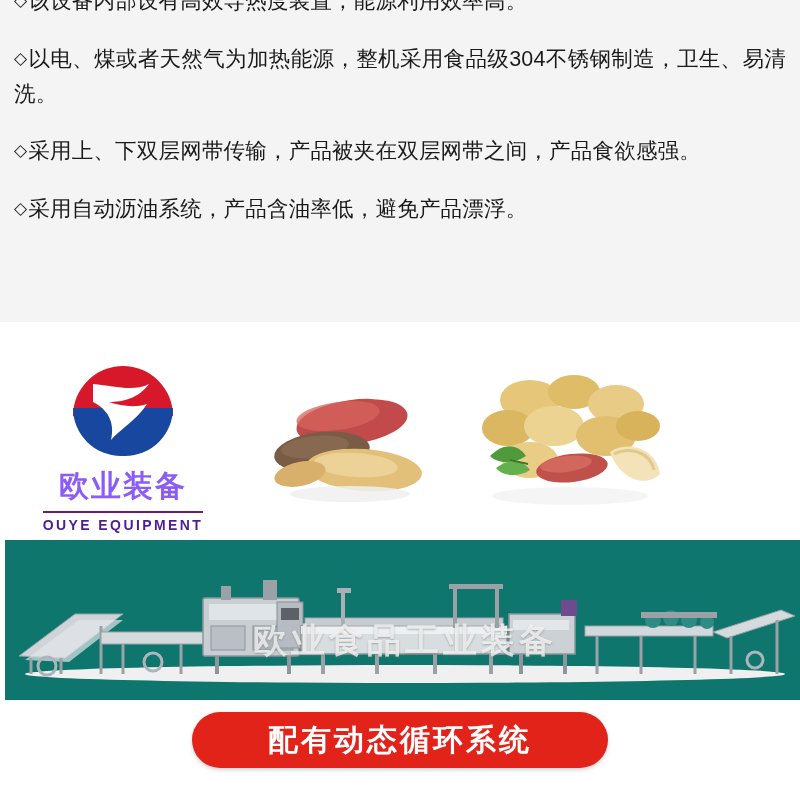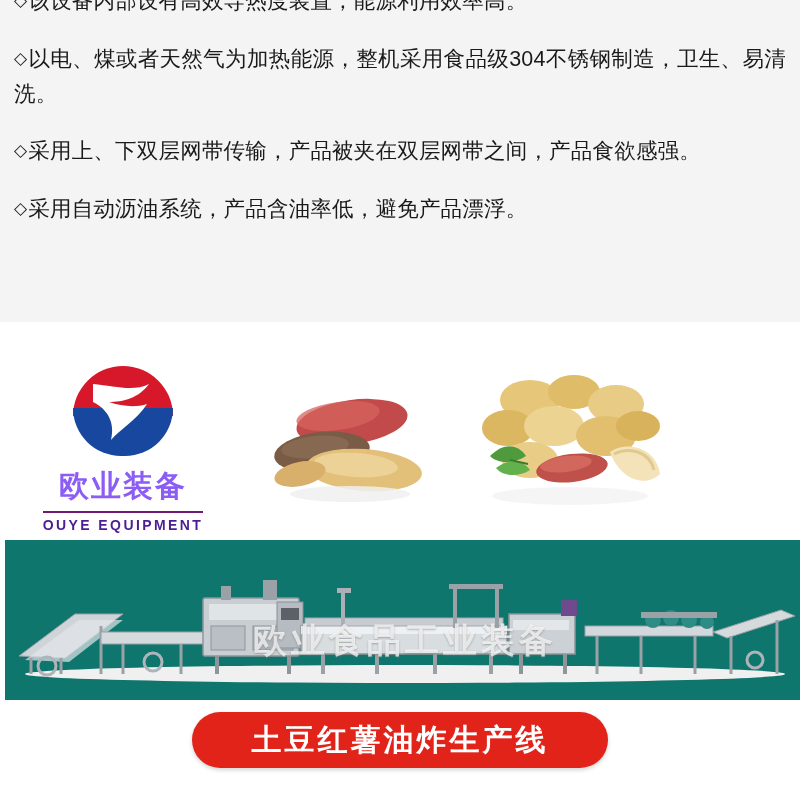--- a/index.html
+++ b/index.html
@@ -309,16 +309,16 @@
 
       <polygon points="708,92 776,70 790,76 722,98" fill="#d5dadd" stroke="#9aa1a7" stroke-width="1"></polygon>
       <line x1="726" y1="96" x2="726" y2="134" stroke="#9aa1a7" stroke-width="3"></line>
       <line x1="772" y1="80" x2="772" y2="134" stroke="#9aa1a7" stroke-width="3"></line>
       <circle cx="750" cy="120" r="8" fill="none" stroke="#aeb5ba" stroke-width="3"></circle>
     </svg>
     <div class="watermark">欧业食品工业装备</div>
   </section>
 
   <div class="banner">
-    <span class="banner-text">土豆红薯油炸生产线</span>
+    <span class="banner-text">配有动态循环系统</span>
   </div>
 
 </div>
 
 </body></html>

